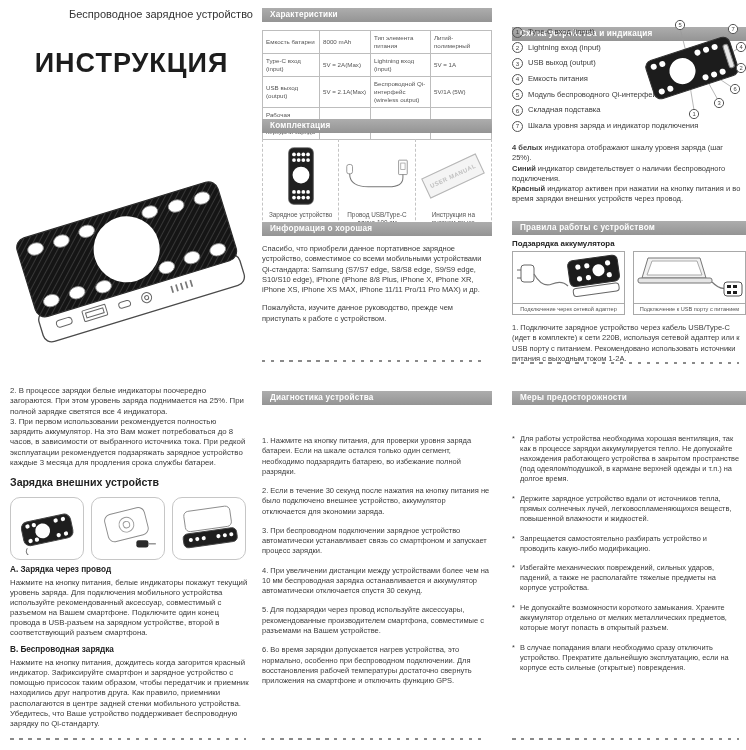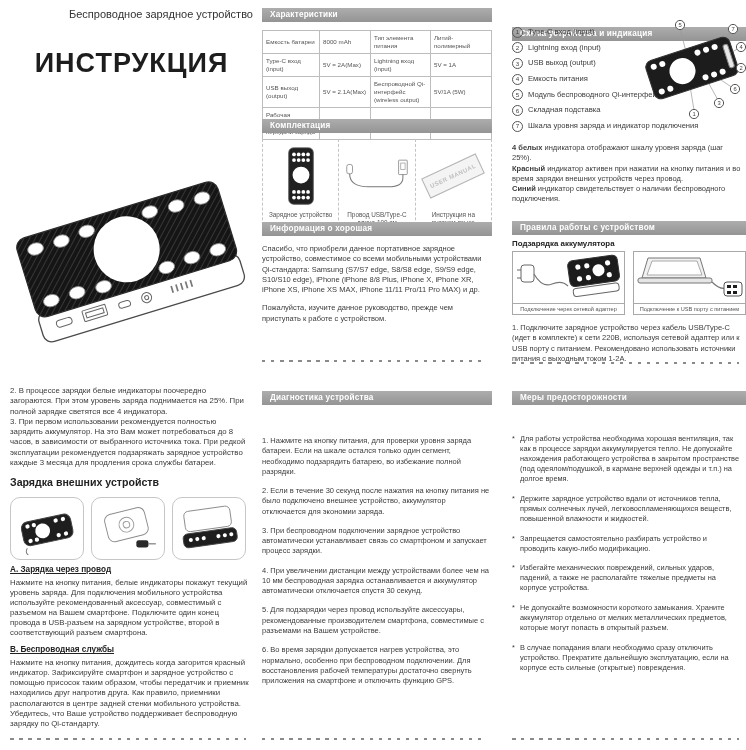--- a/index.html
+++ b/index.html
@@ -32,21 +32,21 @@
   .main-title{position:absolute;top:48px;left:0;width:100%;text-align:center;
     font-size:27px;font-weight:bold;letter-spacing:1px;color:#1d1d1d;}
   .product-wrap{position:absolute;top:152px;left:2px;width:236px;height:214px;}
   .steps{position:absolute;top:386px;left:0;width:238px;font-size:7.8px;line-height:1.32;}
   .steps p{margin:0;}
   .ext-heading{position:absolute;top:476px;left:0;font-size:10.6px;font-weight:bold;color:#222;}
   .tiles{position:absolute;top:497px;left:0;display:flex;gap:7px;}
   .tile{width:74px;height:63px;border:1px solid #c6c6c6;border-radius:10px;box-sizing:border-box;
     display:flex;align-items:center;justify-content:center;background:#fff;}
   .ab-sections{position:absolute;top:565px;left:0;width:240px;font-size:7.8px;line-height:1.3;}
-  .ab-title{font-weight:bold;font-size:8.2px;margin:0 0 2px 0;color:#222;text-decoration:underline;}
+  .ab-title{font-weight:bold;font-size:8.2px;margin:0 0 2px 0;color:#222;}
   .ab-text{margin:0 0 7px 0;}
 
   
   .spec-table{
     position:absolute;top:30px;left:0;width:230px;box-sizing:border-box;
     display:grid;grid-template-columns:57px 51px 60px 62px;
     border-right:1px solid #bdbdbd;border-bottom:1px solid #bdbdbd;
   }
   .sc{border-left:1px solid #bdbdbd;border-top:1px solid #bdbdbd;
     padding:3px 3px;font-size:6.2px;line-height:1.3;color:#555;box-sizing:border-box;
@@ -189,21 +189,21 @@
               <circle cx="58" cy="37" r="2.2"></circle>
             </g>
         </g>
       </svg>
     </div>
   </div>
 
   <div class="ab-sections">
     <p class="ab-title">А. Зарядка через провод</p>
     <p class="ab-text">Нажмите на кнопку питания, белые индикаторы покажут текущий уровень заряда. Для подключения мобильного устройства используйте рекомендованный аксессуар, совместимый с разъемом на Вашем смартфоне. Подключите один конец провода в USB-разъем на зарядном устройстве, второй в соответствующий разъем смартфона.</p>
-    <p class="ab-title">В. Беспроводная службы</p>
+    <p class="ab-title">В. Беспроводная зарядка</p>
     <p class="ab-text">Нажмите на кнопку питания, дождитесь когда загорится красный индикатор. Зафиксируйте смартфон и зарядное устройство с помощью присосок таким образом, чтобы передатчик и приемник находились друг напротив друга. Как правило, приемники располагаются в центре задней стенки мобильного устройства. Убедитесь, что Ваше устройство поддерживает беспроводную зарядку по Qi-стандарту.</p>
   </div>
 
   <div class="dash" style="top:738px;"></div>
 </div>
 
 <div class="col" id="col-mid">
   <div class="bar" style="top:8px;">Характеристики</div>
 
   <div class="spec-table">
@@ -372,22 +372,22 @@
         <circle cx="81" cy="85" r="4.6" fill="#fff" stroke="#555"></circle>
           <text x="81" y="87">3</text>
         <circle cx="56" cy="96" r="4.6" fill="#fff" stroke="#555"></circle>
           <text x="56" y="98">1</text>
       </g>
     </svg>
   </div>
 
   <div class="indicator-notes body-text">
     <p><b>4 белых</b><span> индикатора отображают шкалу уровня заряда (шаг 25%).</span></p>
+    <p><b>Синий</b><span> индикатор свидетельствует о наличии беспроводного подключения.</span></p>
     <p><b>Красный</b><span> индикатор активен при нажатии на кнопку питания и во время зарядки внешних устройств через провод.</span></p>
-    <p><b>Синий</b><span> индикатор свидетельствует о наличии беспроводного подключения.</span></p>
   </div>
 
   <div class="bar" style="top:221px;">Правила работы с устройством</div>
   <div class="rules-sub">Подзарядка аккумулятора</div>
 
   <div class="conn-imgs">
     <div class="conn-box">
       <svg viewBox="0 0 111 52" width="111" height="52">
         <path d="M4 18 h4 M4 26 h4" stroke="#666"></path>
         <rect x="8" y="13" width="13" height="17" rx="3" fill="#fff" stroke="#666"></rect>

